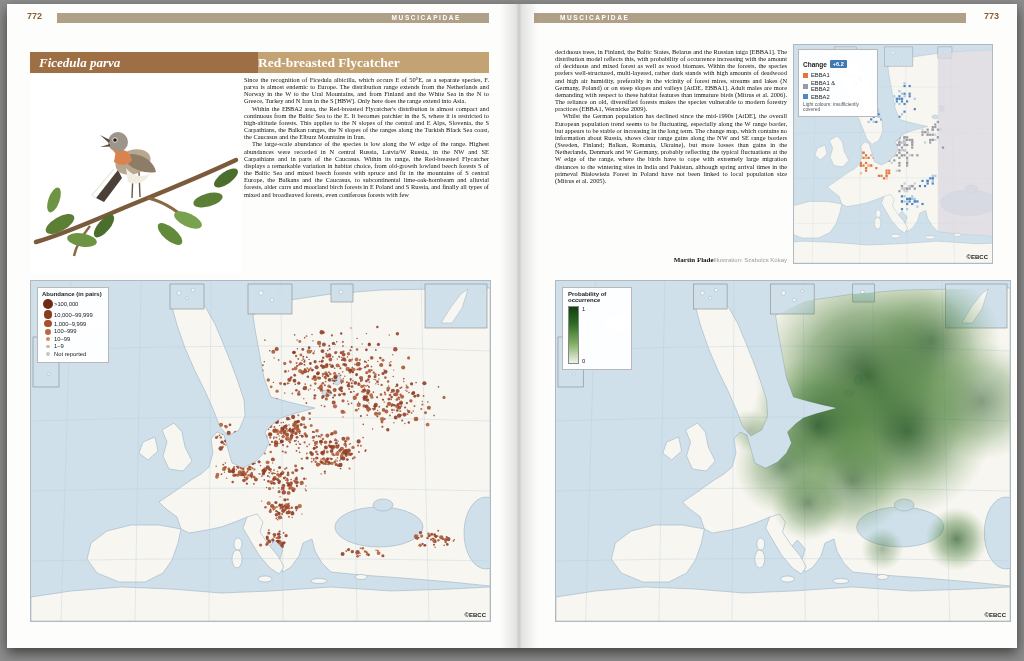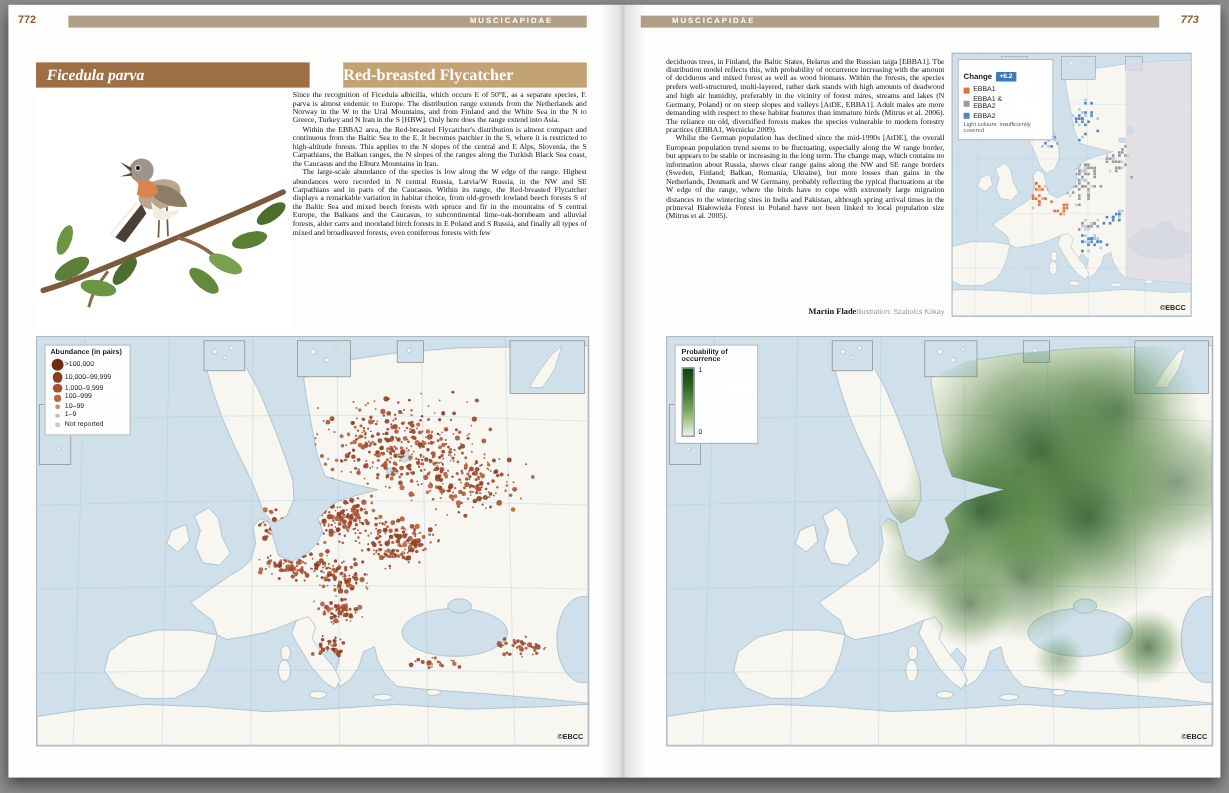--- a/index.html
+++ b/index.html
@@ -4,27 +4,27 @@
 <style>
   html,body{margin:0;padding:0;background:#8d8d8d;}
   .stage{position:relative;width:1024px;height:661px;background:#8d8d8d;overflow:hidden;font-family:"Liberation Serif",serif;}
   .spread{position:absolute;left:7px;top:4px;width:1010px;height:644px;background:#fdfdfb;box-shadow:0 5px 12px rgba(0,0,0,.55);}
   .page{position:absolute;top:0;height:100%;}
   .page-left{left:0;width:505px;}
   .page-right{left:505px;width:505px;}
   .gutter{position:absolute;left:493px;top:0;width:38px;height:100%;pointer-events:none;
     background:linear-gradient(90deg,rgba(0,0,0,0) 0%,rgba(0,0,0,.10) 42%,rgba(0,0,0,.20) 50%,rgba(0,0,0,.10) 58%,rgba(0,0,0,0) 100%);}
   .pageno{position:absolute;top:7px;font:700 9px "Liberation Sans",sans-serif;color:#8a5c33;}
-  .pageno-left{left:8px;}
-  .pageno-right{right:18px;font-style:italic;}
+  .pageno-left{left:20px;}
+  .pageno-right{right:18px;}
   .band{position:absolute;top:9px;height:10px;background:#b1a088;color:#fff;
     font:700 6.5px "Liberation Sans",sans-serif;letter-spacing:1.6px;line-height:10px;}
   .band-left{left:50px;width:432px;text-align:right;padding-right:28px;box-sizing:border-box;}
   .band-right{left:22px;width:432px;text-align:left;padding-left:26px;box-sizing:border-box;}
-  .titlebar{position:absolute;left:23px;top:48px;width:459px;height:21px;display:flex;gap:28px;}
+  .titlebar{position:absolute;left:23px;top:48px;width:459px;height:21px;display:flex;}
   .title-latin{flex:0 0 228px;background:#9e6f45;color:#fff;font:italic 700 13px "Liberation Serif",serif;
     line-height:21px;padding-left:9px;box-sizing:border-box;}
   .title-common{flex:1;background:#c3a273;color:#fff;font:700 13.5px "Liberation Serif",serif;
     line-height:21px;}
   .illustration{position:absolute;left:23px;top:70px;width:212px;height:200px;background:#fff;}
   .bodytext{position:absolute;font:6.4px/7.15px "Liberation Serif",serif;color:#141414;text-align:justify;}
   .bodytext p{margin:0;}
   .bodytext p.indent{text-indent:8px;}
   .bodytext-left{left:237px;top:72px;width:245px;height:202px;overflow:hidden;}
   .bodytext-right{left:43px;top:44px;width:232px;height:202px;overflow:hidden;}

